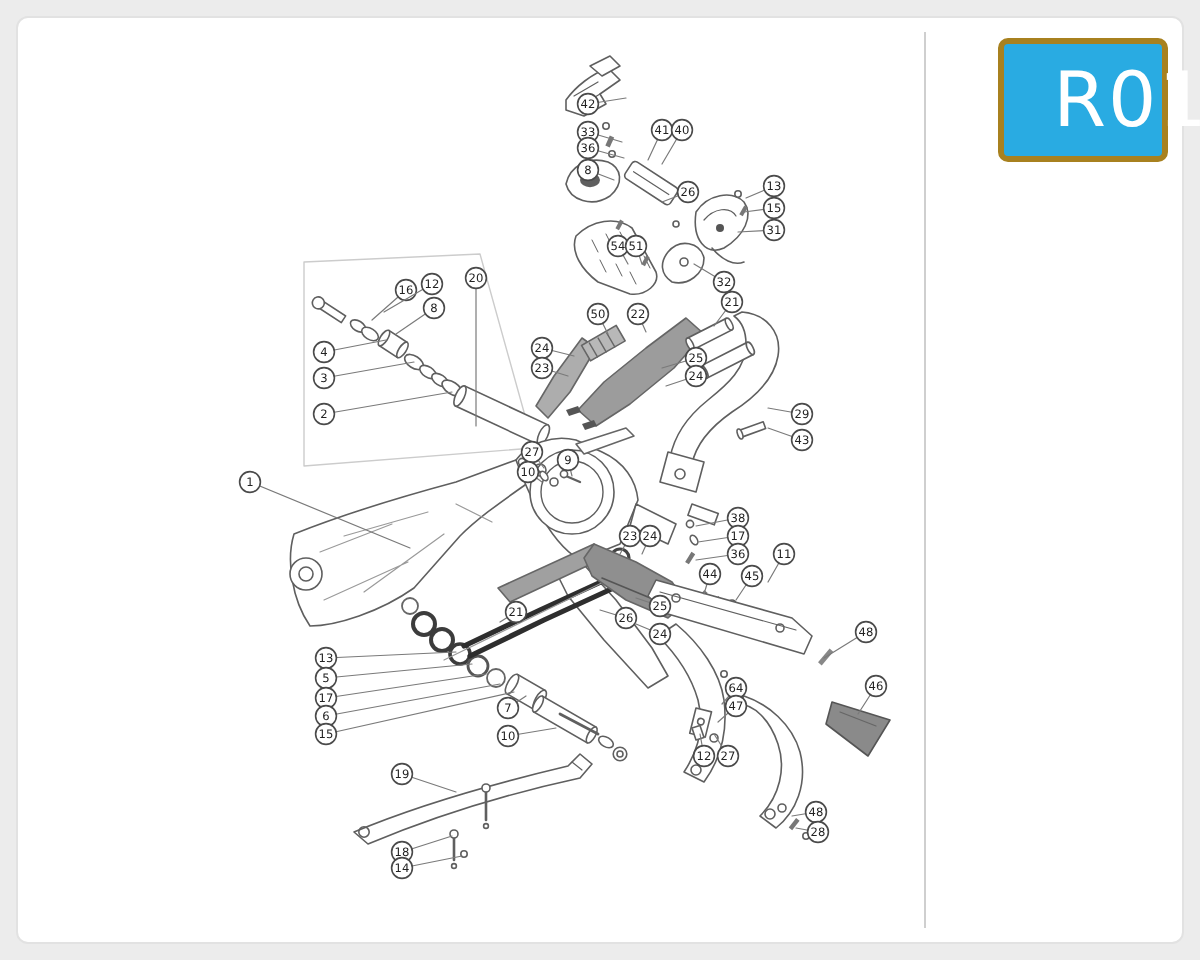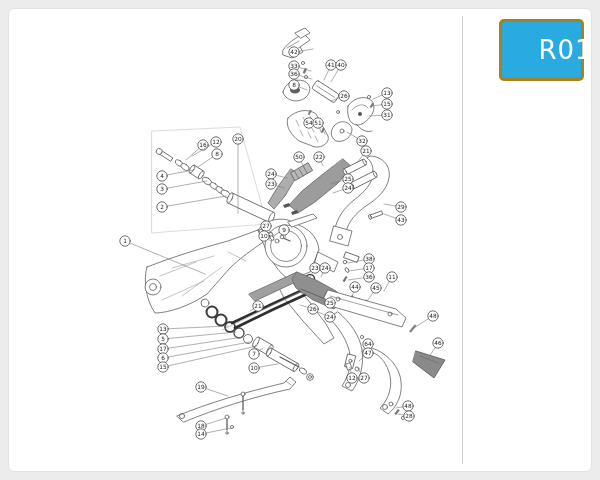--- a/index.html
+++ b/index.html
@@ -17,21 +17,21 @@
   }
   .divider{
     position:absolute;left:462px;top:16px;width:1px;height:448px;
     background:#cfcfcf;
   }
   .badge{
     position:absolute;left:499px;top:19px;width:85px;height:62px;
     box-sizing:border-box;border:3px solid #a8811f;border-radius:5px;
     background:#29abe2;color:#fff;
     display:flex;align-items:center;justify-content:center;
-    font-size:26px;letter-spacing:1px;cursor:pointer;padding-left:48px;
+    font-size:38px;letter-spacing:1px;cursor:pointer;padding-left:48px;
   }
 </style>
 </head>
 <body style="background: rgb(236, 236, 236);">
 
 <div class="card"></div>
 
 <svg class="drawing" viewBox="0 0 600 480" stroke-linecap="round" stroke-linejoin="round">
 
   <g fill="#fff" stroke="#5f5f5f" stroke-width="0.8">

